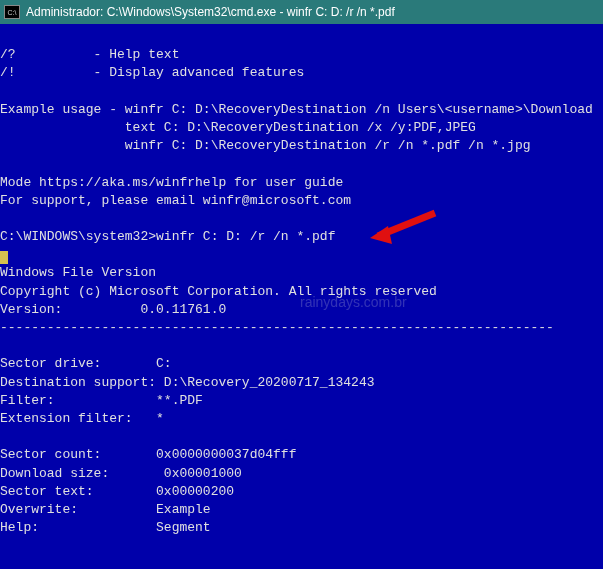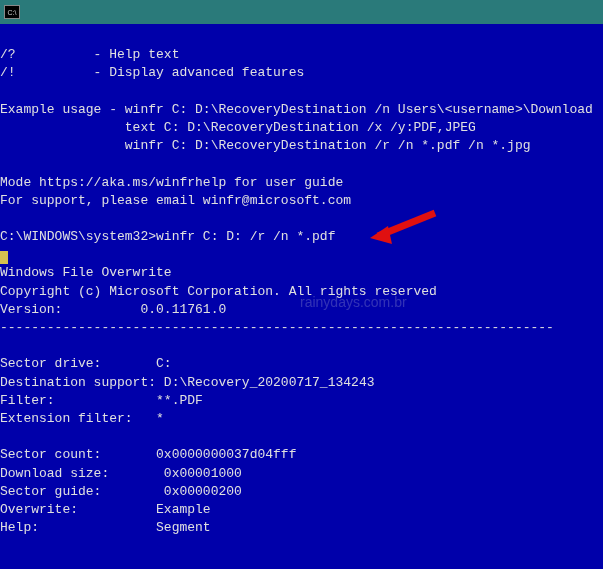--- a/index.html
+++ b/index.html
@@ -63,48 +63,49 @@
   left: 370px;
   top: 208px;
   pointer-events: none;
 }
 </style>
 </head>
 <body>
 
 <div class="titlebar">
   <span class="titlebar-icon">C:\</span>
+  <span>Administrador: C:\Windows\System32\cmd.exe - winfr  C: D: /r /n *.pdf</span>
 </div>
 
 <div class="terminal">
 <span>/?          - Help text</span>
 <span>/!          - Display advanced features</span>
 
 <span>Example usage - winfr C: D:\RecoveryDestination /n Users\&lt;username&gt;\Download</span>
 <span>                text C: D:\RecoveryDestination /x /y:PDF,JPEG</span>
 <span>                winfr C: D:\RecoveryDestination /r /n *.pdf /n *.jpg</span>
 
 <span>Mode https://aka.ms/winfrhelp for user guide</span>
 <span>For support, please email winfr@microsoft.com</span>
 
 <span>C:\WINDOWS\system32&gt;</span><span>winfr C: D: /r /n *.pdf</span>
 <span class="yellow-cursor"></span>
-<span>Windows File Overwrite</span>
+<span>Windows File Version</span>
 <span>Copyright (c) Microsoft Corporation. All rights reserved</span>
 <span>Version:</span>          <span>0.0.11761.0</span>
 <span>-----------------------------------------------------------------------</span>
 
 <span>Sector drive:</span>       <span>C:</span>
 <span>Destination support:</span> <span>D:\Recovery_20200717_134243</span>
 <span>Filter:</span>             <span>**.PDF</span>
 <span>Extension filter:</span>   <span>*</span>
 
 <span>Sector count:</span>       <span>0x0000000037d04fff</span>
 <span>Download size:</span>       <span>0x00001000</span>
-<span>Sector guide:</span>        <span>0x00000200</span>
+<span>Sector text:</span>        <span>0x00000200</span>
 <span>Overwrite:</span>          <span>Example</span>
 <span>Help:</span>               <span>Segment</span>
 
 
 
 </div>
 
 <div class="watermark">rainydays.com.br</div>
 
 <svg class="arrow" width="70" height="40" viewBox="0 0 70 40">

